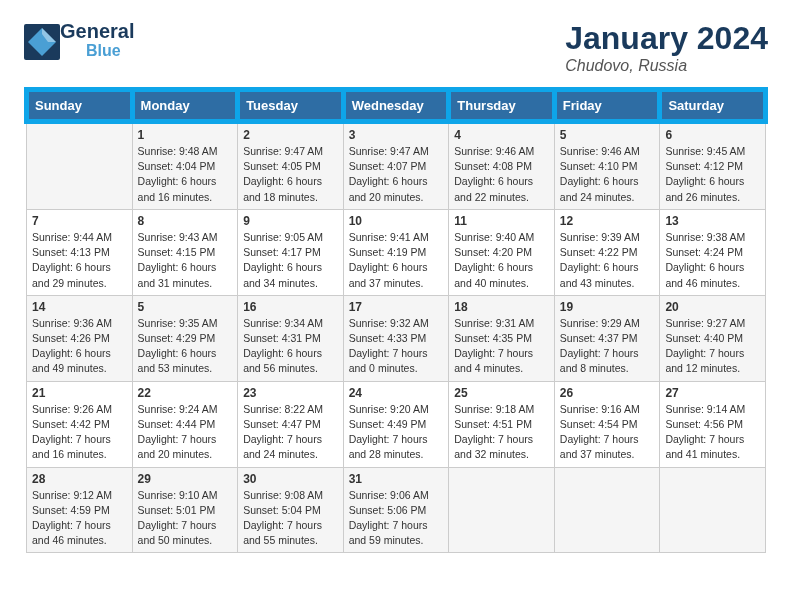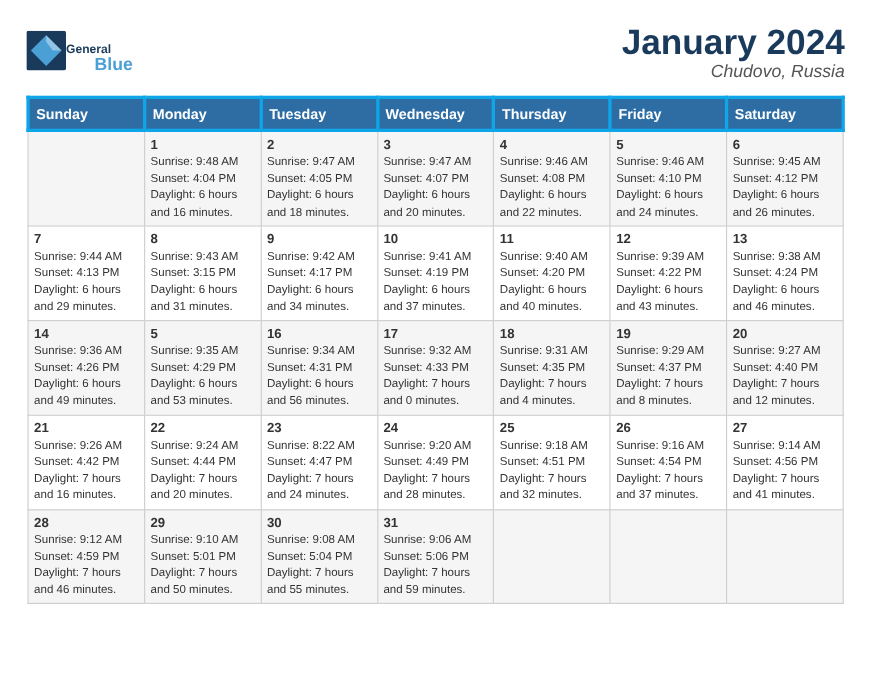--- a/index.html
+++ b/index.html
@@ -24,21 +24,21 @@
       display: flex;
       align-items: center;
     }
     .logo-icon {
       width: 32px;
       height: 32px;
       margin-right: 4px;
       position: relative;
     }
     .title-block {
-      text-align: right;
+      text-align: left;
     }
     .month-title {
       font-size: 32px;
       font-weight: bold;
       color: #1a3a5c;
     }
     .location {
       font-size: 16px;
       color: #555;
       font-style: italic;
@@ -48,21 +48,21 @@
       border-collapse: collapse;
       table-layout: fixed;
     }
     thead tr th {
       background-color: #2e6da4;
       color: #fff;
       text-align: left;
       padding: 6px 6px;
       font-size: 13px;
       font-weight: bold;
-      border: 3px solid #0ea5e9;
+      border: 5px solid #0ea5e9;
     }
     tbody tr td {
       vertical-align: top;
       padding: 4px 5px;
       border: 1px solid #ccc;
       font-size: 10.5px;
       color: #333;
       height: 82px;
     }
     tbody tr:nth-child(odd) td {
@@ -89,21 +89,21 @@
   <div class="header">
     <div class="logo">
       <div class="logo-icon">
         <svg width="36" height="36" viewBox="0 0 36 36">
           <rect x="0" y="0" width="36" height="36" fill="#1a3a5c" rx="2"></rect>
           <polygon points="18,4 32,18 18,32 4,18" fill="#4a9fd4"></polygon>
           <polygon points="18,4 32,18 24,18 18,10" fill="#fff" opacity="0.4"></polygon>
         </svg>
       </div>
       <div>
-        <div style="font-size:11px;font-weight:bold;color:#1a3a5c;line-height:1.1;margin-top:19px;">General</div>
+        <div style="font-size:20px;font-weight:bold;color:#1a3a5c;line-height:1.1;">General</div>
         <div style="font-size:16px;font-weight:bold;color:#4a9fd4;line-height:1.1;padding-left:26px;">Blue</div>
       </div>
     </div>
     <div class="title-block">
       <div class="month-title">January 2024</div>
       <div class="location">Chudovo, Russia</div>
     </div>
   </div>
 
   <table>
@@ -146,25 +146,25 @@
             <div class="day-info"><span>Sunrise: 9:45 AM</span><br><span>Sunset: 4:12 PM</span><br><span>Daylight: 6 hours and 26 minutes.</span></div>
           </td>
         </tr>
         <tr>
           <td>
             <span class="day-number">7</span>
             <div class="day-info"><span>Sunrise: 9:44 AM</span><br><span>Sunset: 4:13 PM</span><br><span>Daylight: 6 hours and 29 minutes.</span></div>
           </td>
           <td>
             <span class="day-number">8</span>
-            <div class="day-info"><span>Sunrise: 9:43 AM</span><br><span>Sunset: 3:15 PM</span><br><span>Daylight: 6 hours and 31 minutes.</span></div>
+            <div class="day-info"><span>Sunrise: 9:43 AM</span><br><span>Sunset: 4:15 PM</span><br><span>Daylight: 6 hours and 31 minutes.</span></div>
           </td>
           <td>
             <span class="day-number">9</span>
-            <div class="day-info"><span>Sunrise: 9:42 AM</span><br><span>Sunset: 4:17 PM</span><br><span>Daylight: 6 hours and 34 minutes.</span></div>
+            <div class="day-info"><span>Sunrise: 9:05 AM</span><br><span>Sunset: 4:17 PM</span><br><span>Daylight: 6 hours and 34 minutes.</span></div>
           </td>
           <td>
             <span class="day-number">10</span>
             <div class="day-info"><span>Sunrise: 9:41 AM</span><br><span>Sunset: 4:19 PM</span><br><span>Daylight: 6 hours and 37 minutes.</span></div>
           </td>
           <td>
             <span class="day-number">11</span>
             <div class="day-info"><span>Sunrise: 9:40 AM</span><br><span>Sunset: 4:20 PM</span><br><span>Daylight: 6 hours and 40 minutes.</span></div>
           </td>
           <td>

